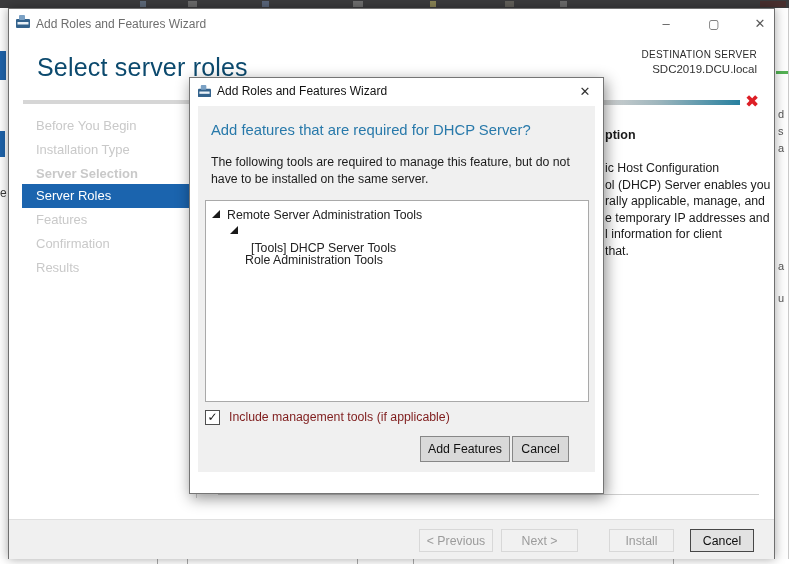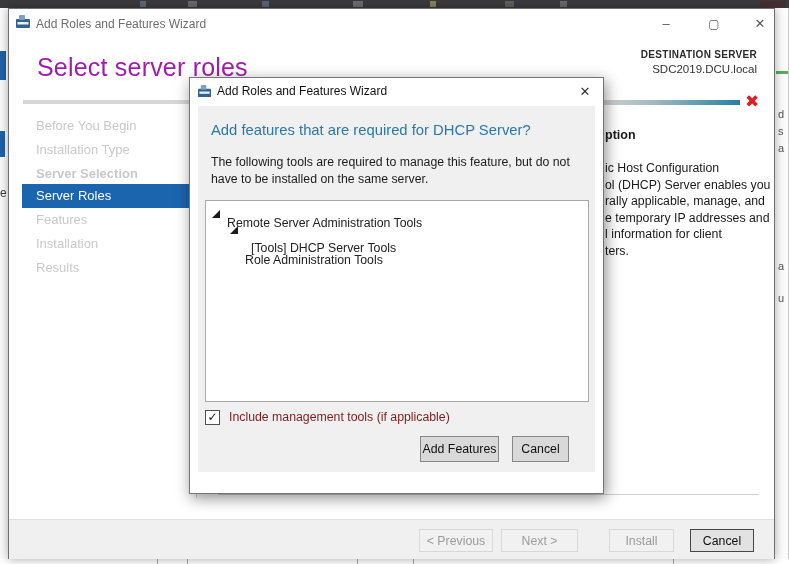--- a/index.html
+++ b/index.html
@@ -28,28 +28,28 @@
   .win{
     left:8px;top:8px;width:765px;height:549px;background:#ffffff;
     border:1px solid #6f6f6f;box-shadow:0 0 10px rgba(0,0,0,.35);
   }
   .titlebar{left:0;top:0;width:100%;height:30px;background:#fff;}
   .app-icon{left:7px;top:6px;width:14px;height:14px;}
   .title-text{left:27px;top:0;height:30px;line-height:30px;font-size:12px;color:#6e6e6e;}
   .winctl{top:0;width:34px;height:30px;text-align:center;line-height:30px;font-size:13px;color:#5a5a5a;}
   .ctl-min{left:640px;} .ctl-max{left:688px;font-size:12px;} .ctl-close{left:734px;}
 
-  .page-title{left:28px;top:44px;font-size:25px;font-weight:300;color:#a21caf;letter-spacing:.2px;}
+  .page-title{left:28px;top:44px;font-size:25px;font-weight:300;color:#0c4a6e;letter-spacing:.2px;}
   .divider-left{left:14px;top:91px;width:166px;height:4px;background:#d6d6d6;}
   .divider-right{left:593px;top:91px;width:138px;height:5px;
     background:linear-gradient(to right,#d2d2d2 0%,#9fb6bd 40%,#27809f 100%);}
   .error-x{left:736px;top:82px;font-size:17px;font-weight:bold;color:#dd1f26;}
 
   .dest{right:17px;top:40px;text-align:right;}
-  .dest-label{font-size:10px;font-weight:bold;color:#2b2b2b;letter-spacing:.3px;}
+  .dest-label{font-size:10px;font-weight:normal;color:#2b2b2b;letter-spacing:.3px;}
   .dest-server{font-size:11.5px;color:#333;margin-top:3px;}
 
   .nav-item{left:27px;height:16px;line-height:16px;font-size:13px;color:#c9c9c9;}
   .nav-selected{left:13px;top:175px;width:167px;height:24px;background:#1b64ae;}
   .nav-selected-label{left:14px;top:0;height:24px;line-height:24px;font-size:13px;color:#ffffff;}
 
   .desc-heading{left:596px;top:119px;font-size:12.5px;font-weight:bold;color:#1a1a1a;}
   .desc-lines{left:596px;top:151px;font-size:12.3px;line-height:16.5px;color:#1a1a1a;white-space:nowrap;}
 
   .bg-line{left:209px;top:485px;width:541px;height:1px;background:#cfcfcf;}
@@ -73,21 +73,21 @@
   .m-heading{left:13px;top:16px;font-size:14.8px;color:#2879aa;}
   .m-body{left:13px;top:48px;font-size:12.3px;line-height:17px;color:#1c1c1c;}
   .treebox{left:7px;top:94px;width:382px;height:200px;background:#ffffff;border:1px solid #a9a9a9;overflow:hidden;}
   .tree-row{position:absolute;height:16px;line-height:16px;font-size:12.3px;color:#222;}
   .expander{position:absolute;width:0;height:0;border-left:8px solid transparent;border-bottom:8px solid #1a1a1a;}
   .cbx{left:7px;top:304px;width:13px;height:13px;background:#fff;border:1px solid #4f4f4f;
        text-align:center;line-height:13px;font-size:12px;font-weight:bold;color:#111;}
   .cbx-label{left:31px;top:304px;height:15px;line-height:15px;font-size:12.3px;color:#7f1d1d;}
   .mbtn{top:330px;height:26px;line-height:24px;text-align:center;font-size:12.3px;color:#111;
         background:#d9d9d9;border:1px solid #878787;box-sizing:border-box;}
-  .mb-add{left:222px;width:79px;} .mb-cancel{left:314px;width:57px;}
+  .mb-add{left:222px;width:90px;} .mb-cancel{left:314px;width:57px;}
 </style>
 </head>
 <body>
 
 <div class="abs top-strip">
   <div class="speck" style="left:140px;width:6px;background:#5e6a7a;"></div>
   <div class="speck" style="left:188px;width:9px;background:#6b6b6b;"></div>
   <div class="speck" style="left:262px;width:7px;background:#59657a;"></div>
   <div class="speck" style="left:353px;width:10px;background:#6e6e6e;"></div>
   <div class="speck" style="left:430px;width:6px;background:#8a8455;"></div>
@@ -145,31 +145,31 @@
   <div class="abs divider-right"></div>
   <div class="abs error-x">✖</div>
 
   <div class="abs nav-item" style="top:109px;">Before You Begin</div>
   <div class="abs nav-item" style="top:133px;">Installation Type</div>
   <div class="abs nav-item" style="top:157px;font-weight:bold;">Server Selection</div>
   <div class="abs nav-selected">
     <div class="abs nav-selected-label">Server Roles</div>
   </div>
   <div class="abs nav-item" style="top:203px;">Features</div>
-  <div class="abs nav-item" style="top:227px;">Installation</div>
+  <div class="abs nav-item" style="top:227px;">Confirmation</div>
   <div class="abs nav-item" style="top:251px;">Results</div>
 
   <div class="abs desc-heading">ption</div>
   <div class="abs desc-lines">
     <div>ic Host Configuration</div>
     <div>ol (DHCP) Server enables you</div>
     <div>rally applicable, manage, and</div>
     <div>e temporary IP addresses and</div>
     <div>l information for client</div>
-    <div>ters.</div>
+    <div>that.</div>
   </div>
 
   <div class="abs bg-line"></div>
   <div class="abs bg-tick"></div>
 
   <div class="abs footer">
     <div class="abs fbtn fbtn-disabled fb-prev">&lt; Previous</div>
     <div class="abs fbtn fbtn-disabled fb-next">Next &gt;</div>
     <div class="abs fbtn fbtn-disabled fb-install">Install</div>
     <div class="abs fbtn fbtn-enabled fb-cancel">Cancel</div>
@@ -186,21 +186,21 @@
 
     <div class="abs m-panel">
       <div class="abs m-heading">Add features that are required for DHCP Server?</div>
       <div class="abs m-body">
         <div>The following tools are required to manage this feature, but do not</div>
         <div>have to be installed on the same server.</div>
       </div>
 
       <div class="abs treebox">
         <div class="expander" style="left:6px;top:9px;"></div>
-        <div class="tree-row" style="left:21px;top:14px;">Remote Server Administration Tools</div>
+        <div class="tree-row" style="left:21px;top:6px;">Remote Server Administration Tools</div>
         <div class="expander" style="left:24px;top:25px;"></div>
         <div class="tree-row" style="left:39px;top:23px;margin-top:28px;">Role Administration Tools</div>
         <div class="tree-row" style="left:45px;top:39px;">[Tools] DHCP Server Tools</div>
       </div>
 
       <div class="abs cbx">✓</div>
       <div class="abs cbx-label">Include management tools (if applicable)</div>
 
       <div class="abs mbtn mb-add">Add Features</div>
       <div class="abs mbtn mb-cancel">Cancel</div>

